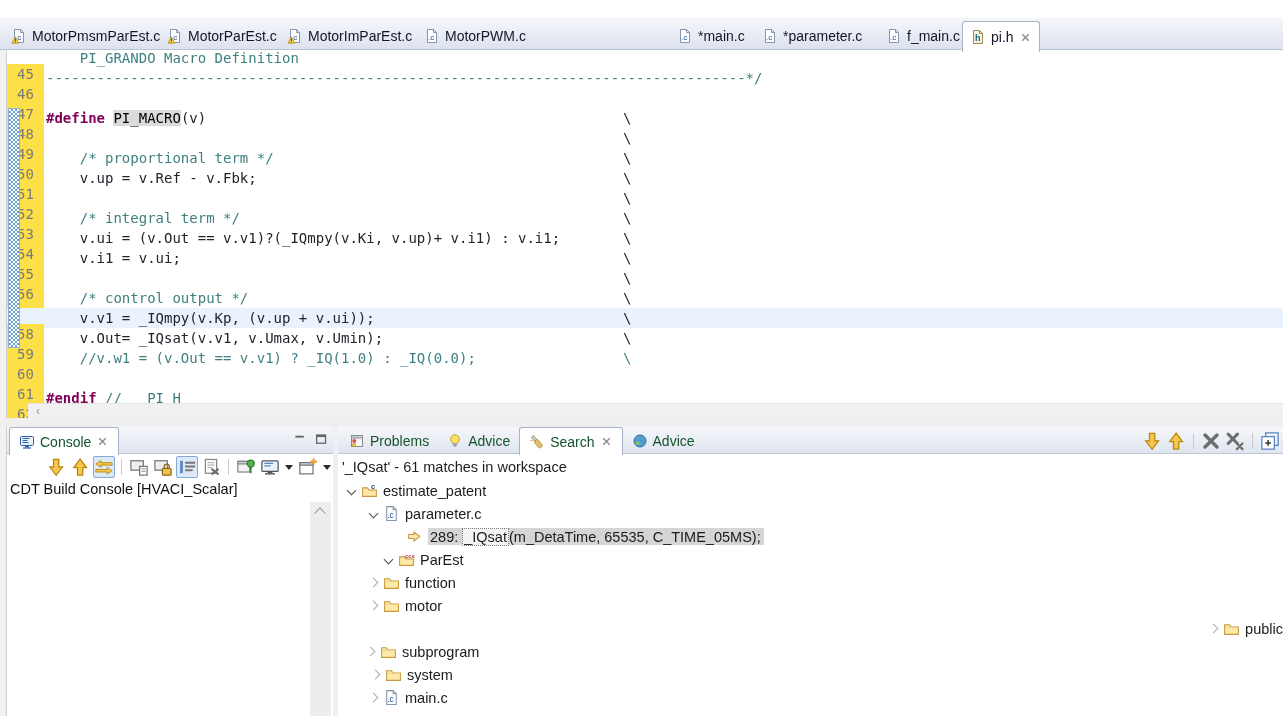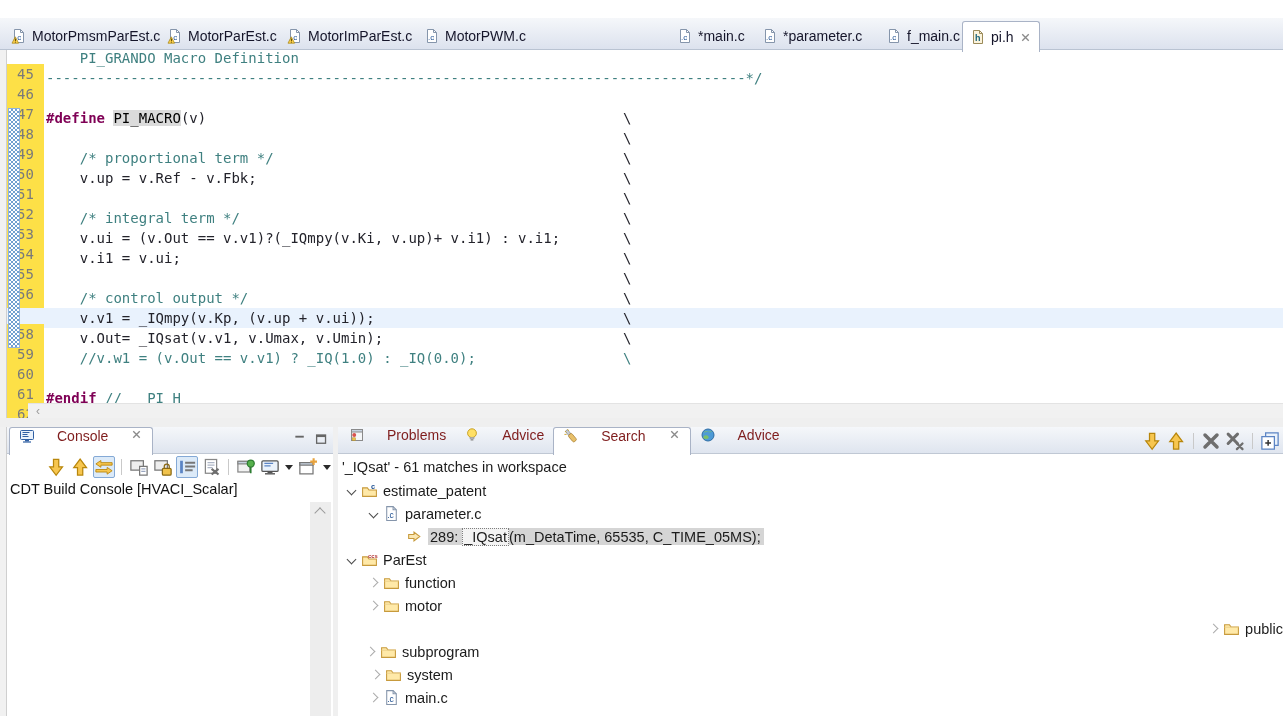--- a/index.html
+++ b/index.html
@@ -35,21 +35,21 @@
   #editor-hscroll{left:28px;top:403px;width:1255px;height:15px;background:#F1F1F1;border-top:1px solid #E3E3E3;
       box-sizing:border-box;z-index:4;color:#9A9A9A;font-size:12px;line-height:14px;padding-left:8px}
   
   #bottom-gap{left:0;top:418px;width:1283px;height:9px;background:#EFEFEF;z-index:4}
   #panel-divider{left:333px;top:427px;width:5px;height:289px;background:#F0F0F0;z-index:4}
   .panel{z-index:5;background:#fff}
   #console-panel{left:7px;top:427px;width:326px;height:289px}
   #search-panel{left:338px;top:427px;width:945px;height:289px}
   .pstrip{position:absolute;left:0;top:0;right:0;height:27px;background:linear-gradient(#F5F7FA,#DFE5EF);
       border-bottom:1px solid #C0C8D4;box-sizing:border-box}
-  .btab{position:relative;display:flex;gap:22px;font-size:14px;color:#7f1d1d;
+  .btab{position:relative;display:flex;align-items:center;gap:5px;font-size:14px;color:#14532d;
       padding:0 9px;height:27px;box-sizing:border-box;cursor:default}
   .btab.active{background:#fff;border:1px solid #A9B3C6;border-bottom:none;border-radius:3px 3px 0 0;height:28px;z-index:2}
   .tabrow{position:absolute;left:2px;top:0;display:flex;align-items:flex-start}
   
   #console-toolbar{position:absolute;left:38px;top:29px;height:22px;display:flex;align-items:center;gap:2px}
   .tbtn{width:20px;height:20px;display:flex;align-items:center;justify-content:center;border:1px solid transparent;border-radius:2px}
   .tbtn.pressed{background:#DCEAF8;border-color:#84A9D6}
   .tsep{width:1px;height:16px;background:#C9C9C9;margin:0 4px}
   .dd{width:0;height:0;border-left:4px solid transparent;border-right:4px solid transparent;border-top:5px solid #2A2A2A;margin:0 2px}
   #console-title{position:absolute;left:3px;top:54px;font-size:14.5px;color:#111}
@@ -383,21 +383,21 @@
             <text x="4" y="12" font-size="8" font-family="Liberation Sans" fill="#1D4F91">.c</text>
           </svg></span>
         <span class="tlabel">parameter.c</span>
       </div>
       <div class="trow" style="padding-left: 65px;">
         <span class="ticon"><svg width="100%" height="100%" viewBox="0 0 16 16" xmlns="http://www.w3.org/2000/svg">
             <path d="M2.5 6.2h5V3.8L13 8l-5.5 4.2V9.8h-5z" fill="#FBE7B2" stroke="#C79A3C"></path>
           </svg></span>
         <span class="mlabel"><span>289: </span><span class="mbox">_IQsat</span><span>(m_DetaTime, 65535, C_TIME_05MS);</span></span>
       </div>
-      <div class="trow" style="padding-left: 7px;">
+      <div class="trow" style="padding-left: 7px; margin-left: 37px;">
         <span class="chev exp"></span>
         <span class="ticon"><svg width="100%" height="100%" viewBox="0 0 16 16" xmlns="http://www.w3.org/2000/svg">
             <path d="M1.5 13.5v-8h4.5l1.5 2h7v6z" fill="#FFE9A8" stroke="#C79A3C"></path>
             <text x="6.5" y="6.5" font-size="5.5" font-weight="bold" font-family="Liberation Sans" fill="#B03030">ccs</text>
           </svg></span>
         <span class="tlabel">ParEst</span>
       </div>
       <div class="trow" style="padding-left: 29px;">
         <span class="chev col"></span>
         <span class="ticon"><svg width="100%" height="100%" viewBox="0 0 16 16" xmlns="http://www.w3.org/2000/svg">

